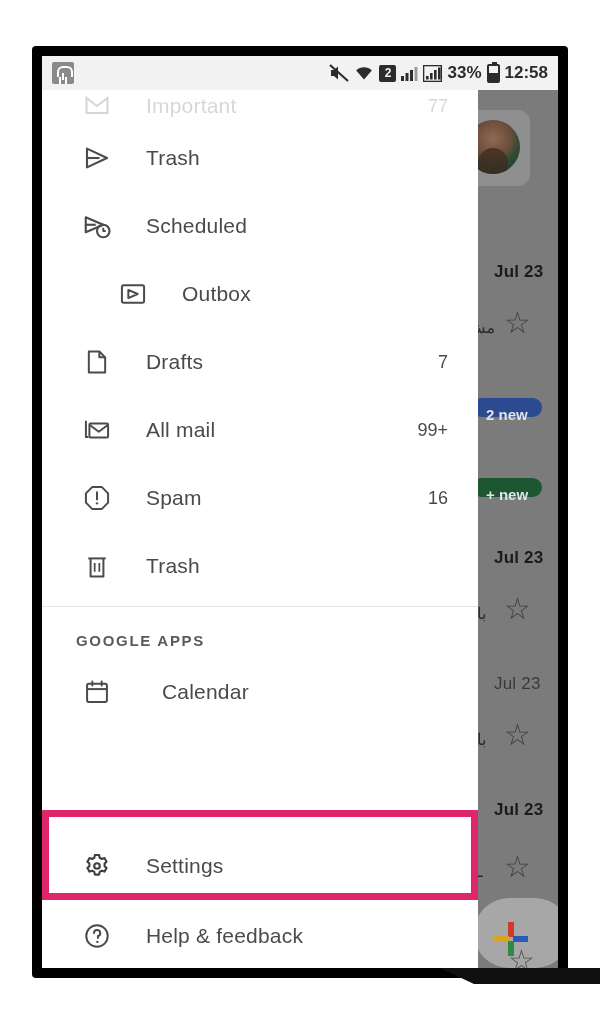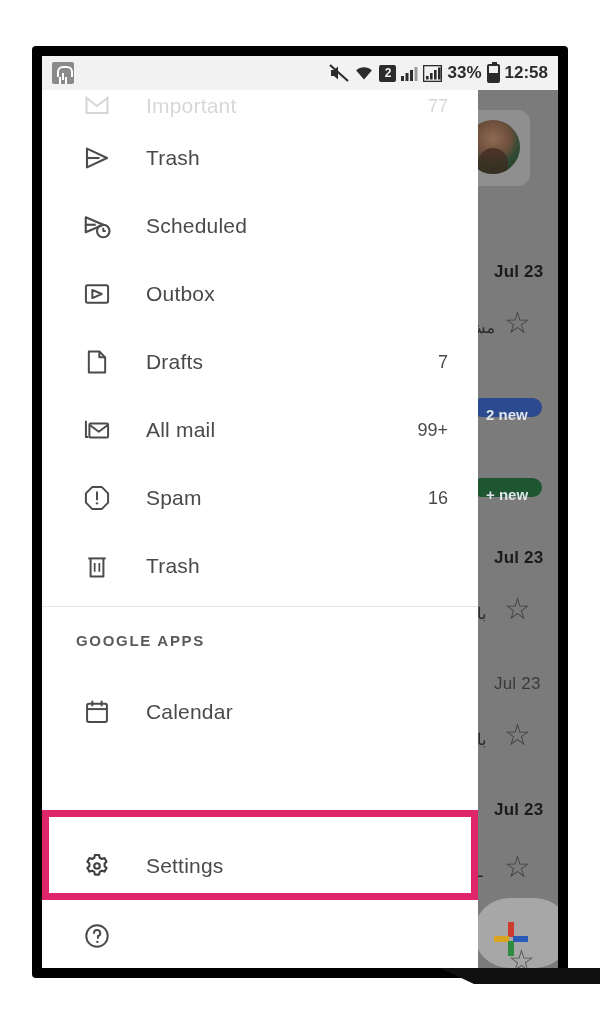--- a/index.html
+++ b/index.html
@@ -410,21 +410,21 @@
             <path d="M3 5 L17 11 L3 17 Z"></path>
             <path d="M3 11 L11 11"></path>
             <circle cx="17" cy="16" r="5"></circle>
             <path d="M17 13.4 V16 h2" stroke-width="1.5"></path>
           </svg>
         </span>
         <span class="nav-label">Scheduled</span>
         <span class="nav-count"></span>
       </div>
 
-      <div class="nav-item" style="top:170px;">
+      <div class="nav-item" style="top:170px;margin-left:36px;">
         <span class="nav-icon">
           <svg width="28" height="28" viewBox="0 0 24 24" fill="none" stroke="#4b4b4b" stroke-width="1.7" stroke-linejoin="round">
             <rect x="2.5" y="4.5" width="19" height="15" rx="1.5"></rect>
             <path d="M8 8.5 L16 12 L8 15.5 Z"></path>
           </svg>
         </span>
         <span class="nav-label">Outbox</span>
         <span class="nav-count"></span>
       </div>
 
@@ -473,21 +473,21 @@
           </svg>
         </span>
         <span class="nav-label">Trash</span>
         <span class="nav-count"></span>
       </div>
 
       <div class="divider" style="top:516px;"></div>
 
       <div class="section-header" style="top:542px;">GOOGLE APPS</div>
 
-      <div class="nav-item" style="top:588px;">
+      <div class="nav-item" style="top:568px;gap:16px;">
         <span class="nav-icon">
           <svg width="28" height="28" viewBox="0 0 24 24" fill="none" stroke="#4b4b4b" stroke-width="1.7" stroke-linejoin="round">
             <rect x="3.5" y="5" width="17" height="15.5" rx="1.5"></rect>
             <path d="M3.5 9.5 h17"></path>
             <path d="M8 3 V6.5 M16 3 V6.5" stroke-linecap="round"></path>
           </svg>
         </span>
         <span class="nav-label">Calendar</span>
       </div>
 
@@ -505,20 +505,21 @@
       </div>
 
       <div class="nav-item" style="top:812px;">
         <span class="nav-icon">
           <svg width="28" height="28" viewBox="0 0 24 24" fill="none" stroke="#4b4b4b" stroke-width="1.7">
             <circle cx="12" cy="12" r="9.2"></circle>
             <path d="M9.4 9.4 a2.7 2.7 0 1 1 3.4 2.7 v1.6" stroke-linecap="round"></path>
             <circle cx="12.3" cy="17" r="1" fill="#4b4b4b" stroke="none"></circle>
           </svg>
         </span>
+        <span class="nav-label">Help &amp; feedback</span>
       </div>
 
     </div>
   </div>
 
   <div class="highlight-box"></div>
 
   <div class="wm-wedge"></div>
 
 </div>

